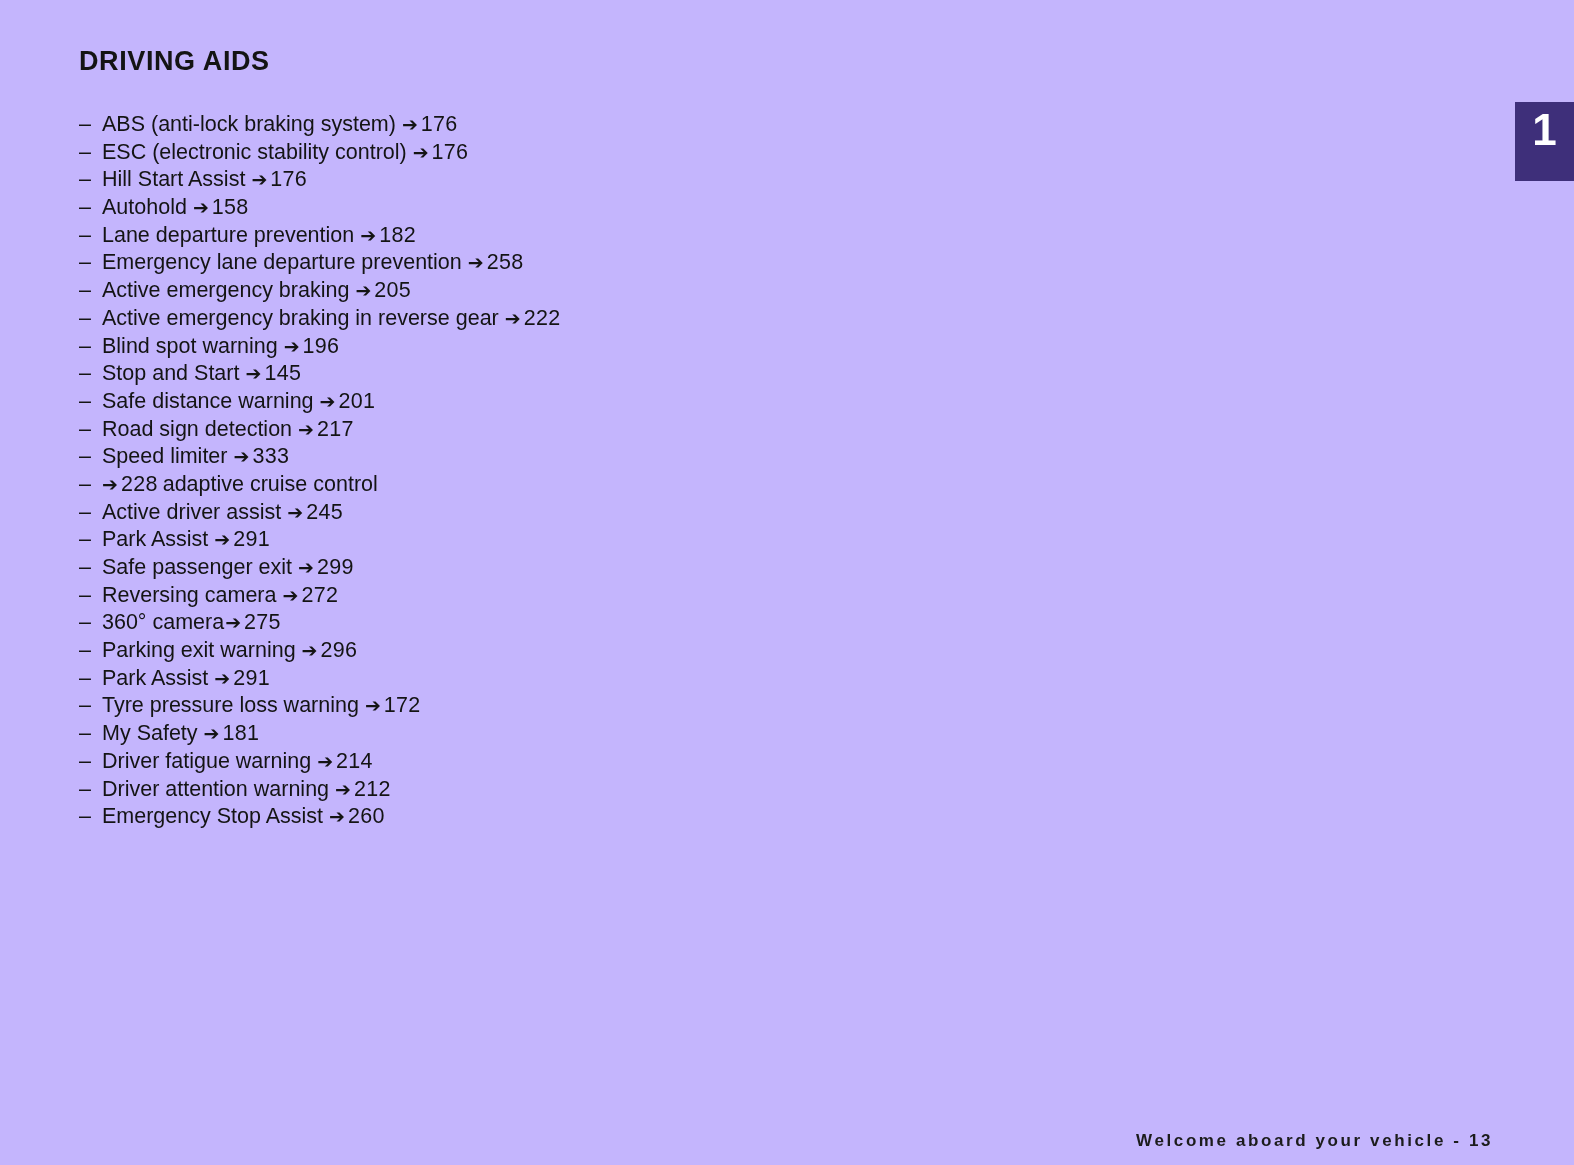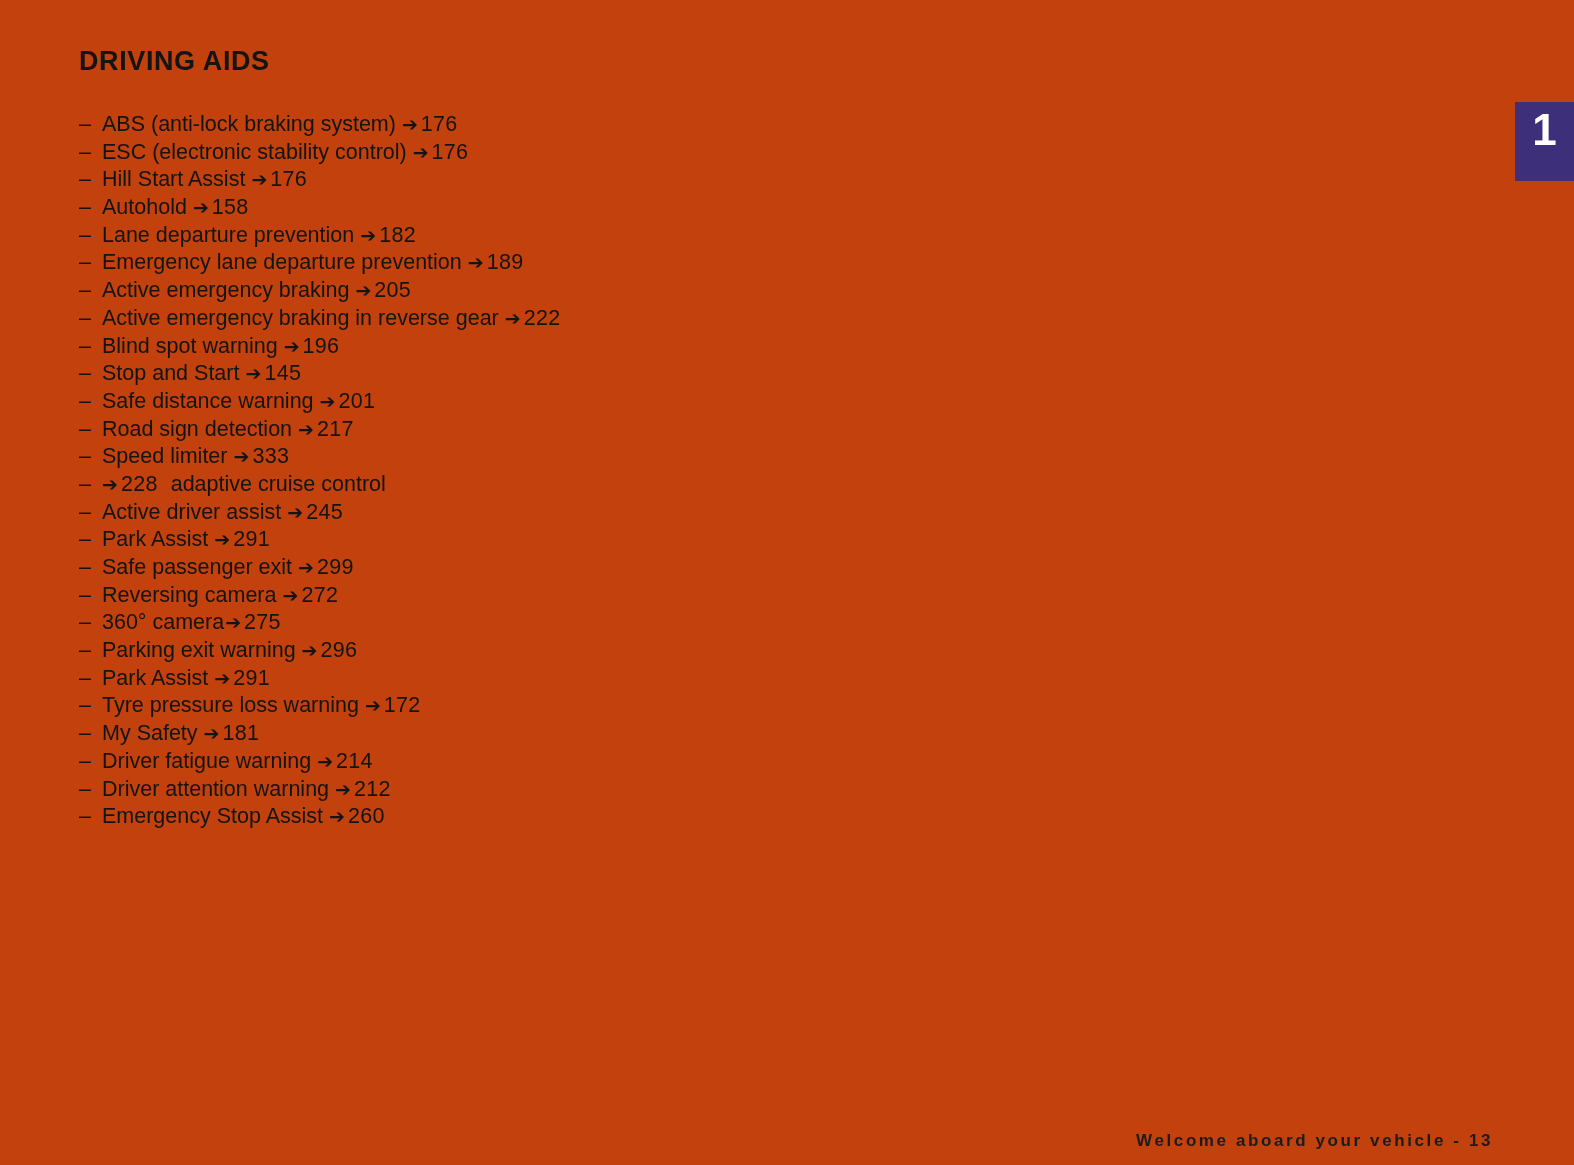--- a/index.html
+++ b/index.html
@@ -4,21 +4,21 @@
 <style>
   html, body {
     margin: 0;
     padding: 0;
     background: #ffffff;
   }
   .page {
     position: relative;
     width: 1574px;
     height: 1165px;
-    background: #c2410c;
+    background: #c4b5fd;
     overflow: hidden;
     font-family: "Liberation Sans", sans-serif;
     color: #141414;
   }
   .title {
     position: absolute;
     left: 79px;
     top: 46px;
     font-size: 27px;
     font-weight: 800;
@@ -50,21 +50,21 @@
     font-family: "DejaVu Sans", sans-serif;
     font-size: 19px;
   }
   .arrow.tight { margin-left: 1px; }
   .arrow.lead  { margin-left: 0; }
   .pagenum {
     font-weight: 400;
     letter-spacing: 0.3px;
     text-align: right;
   }
-  .toc-row .after-label { margin-left: 13px; }
+  .toc-row .after-label { margin-left: 5px; }
   .chapter-tab {
     position: absolute;
     top: 102px;
     right: 0;
     width: 59px;
     height: 79px;
     background: #3e2f7a;
     color: #ffffff;
     text-align: center;
     font-size: 44px;
@@ -91,21 +91,21 @@
 <div class="page">
 
   <div class="title">DRIVING AIDS</div>
 
   <div class="toc">
       <div class="toc-row"><span class="dash">–</span><span>ABS (anti-lock braking system)</span><span class="arrow">➔</span><span class="pagenum">176</span></div>
       <div class="toc-row"><span class="dash">–</span><span>ESC (electronic stability control)</span><span class="arrow">➔</span><span class="pagenum">176</span></div>
       <div class="toc-row"><span class="dash">–</span><span>Hill Start Assist</span><span class="arrow">➔</span><span class="pagenum">176</span></div>
       <div class="toc-row"><span class="dash">–</span><span>Autohold</span><span class="arrow">➔</span><span class="pagenum">158</span></div>
       <div class="toc-row"><span class="dash">–</span><span>Lane departure prevention</span><span class="arrow">➔</span><span class="pagenum">182</span></div>
-      <div class="toc-row"><span class="dash">–</span><span>Emergency lane departure prevention</span><span class="arrow">➔</span><span class="pagenum">189</span></div>
+      <div class="toc-row"><span class="dash">–</span><span>Emergency lane departure prevention</span><span class="arrow">➔</span><span class="pagenum">258</span></div>
       <div class="toc-row"><span class="dash">–</span><span>Active emergency braking</span><span class="arrow">➔</span><span class="pagenum">205</span></div>
       <div class="toc-row"><span class="dash">–</span><span>Active emergency braking in reverse gear</span><span class="arrow">➔</span><span class="pagenum">222</span></div>
       <div class="toc-row"><span class="dash">–</span><span>Blind spot warning</span><span class="arrow">➔</span><span class="pagenum">196</span></div>
       <div class="toc-row"><span class="dash">–</span><span>Stop and Start</span><span class="arrow">➔</span><span class="pagenum">145</span></div>
       <div class="toc-row"><span class="dash">–</span><span>Safe distance warning</span><span class="arrow">➔</span><span class="pagenum">201</span></div>
       <div class="toc-row"><span class="dash">–</span><span>Road sign detection</span><span class="arrow">➔</span><span class="pagenum">217</span></div>
       <div class="toc-row"><span class="dash">–</span><span>Speed limiter</span><span class="arrow">➔</span><span class="pagenum">333</span></div>
       <div class="toc-row"><span class="dash">–</span><span class="arrow lead">➔</span><span class="pagenum">228</span><span class="after-label">adaptive cruise control</span></div>
       <div class="toc-row"><span class="dash">–</span><span>Active driver assist</span><span class="arrow">➔</span><span class="pagenum">245</span></div>
       <div class="toc-row"><span class="dash">–</span><span>Park Assist</span><span class="arrow">➔</span><span class="pagenum">291</span></div>

